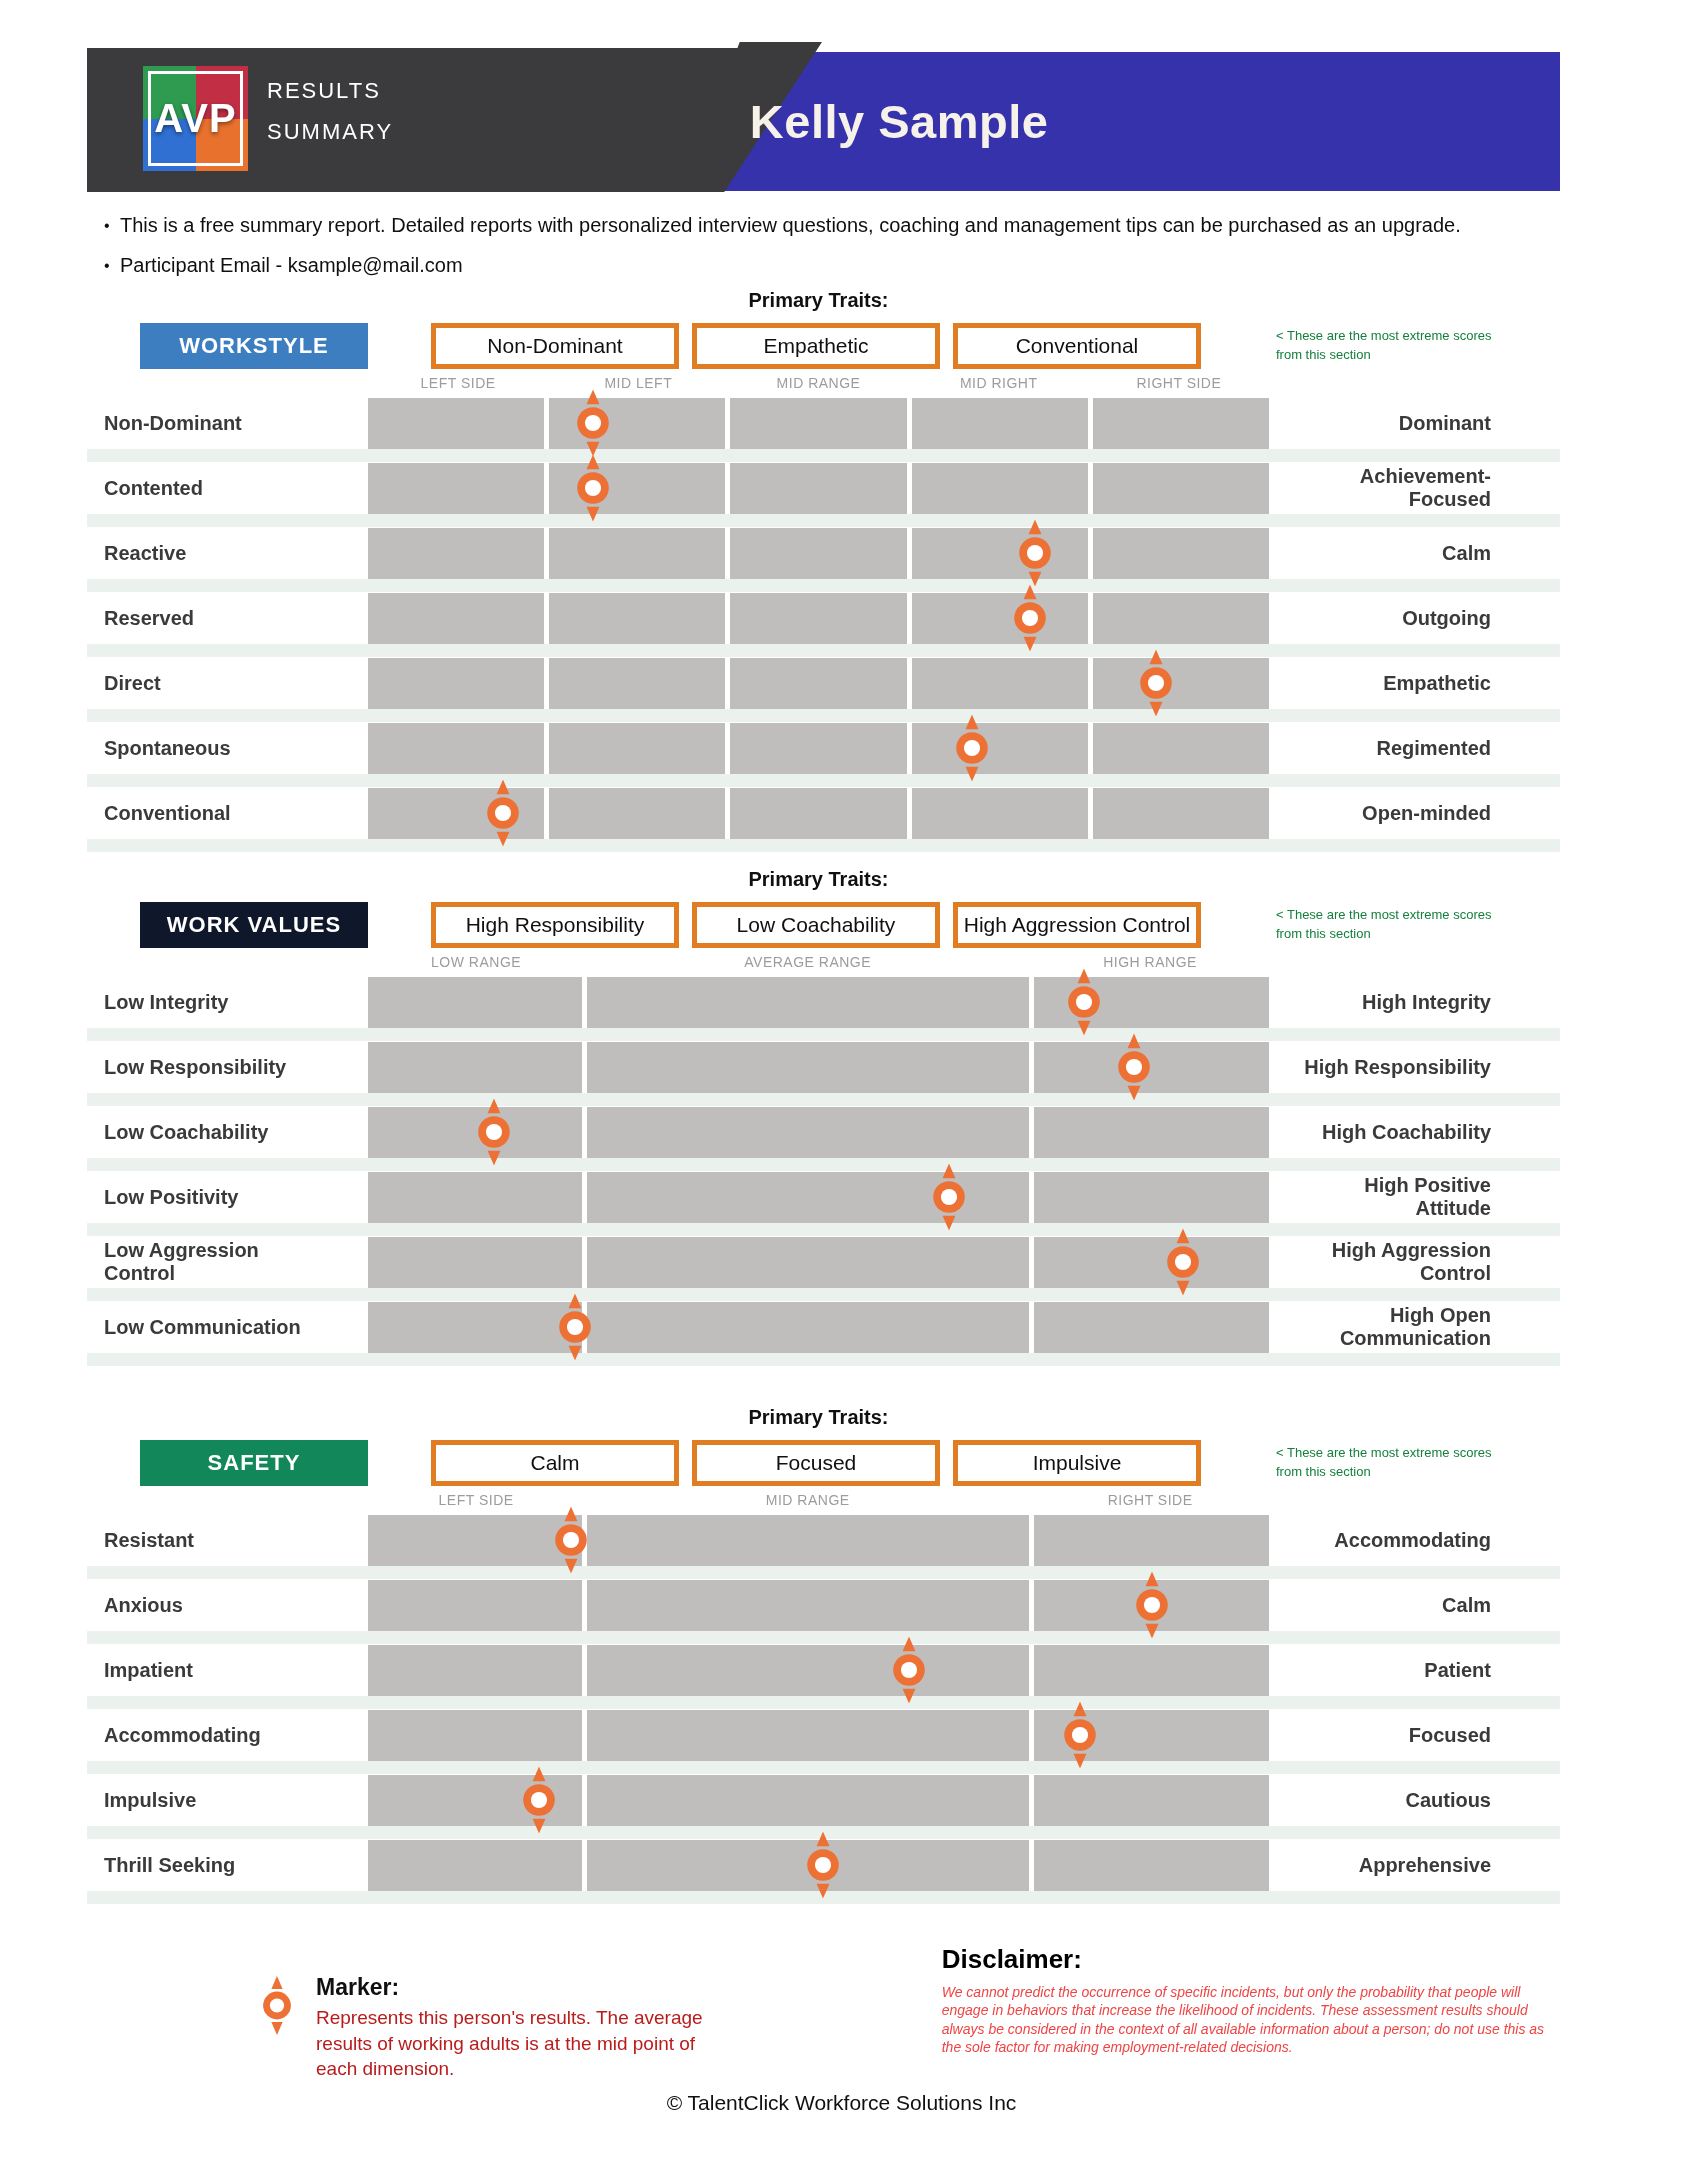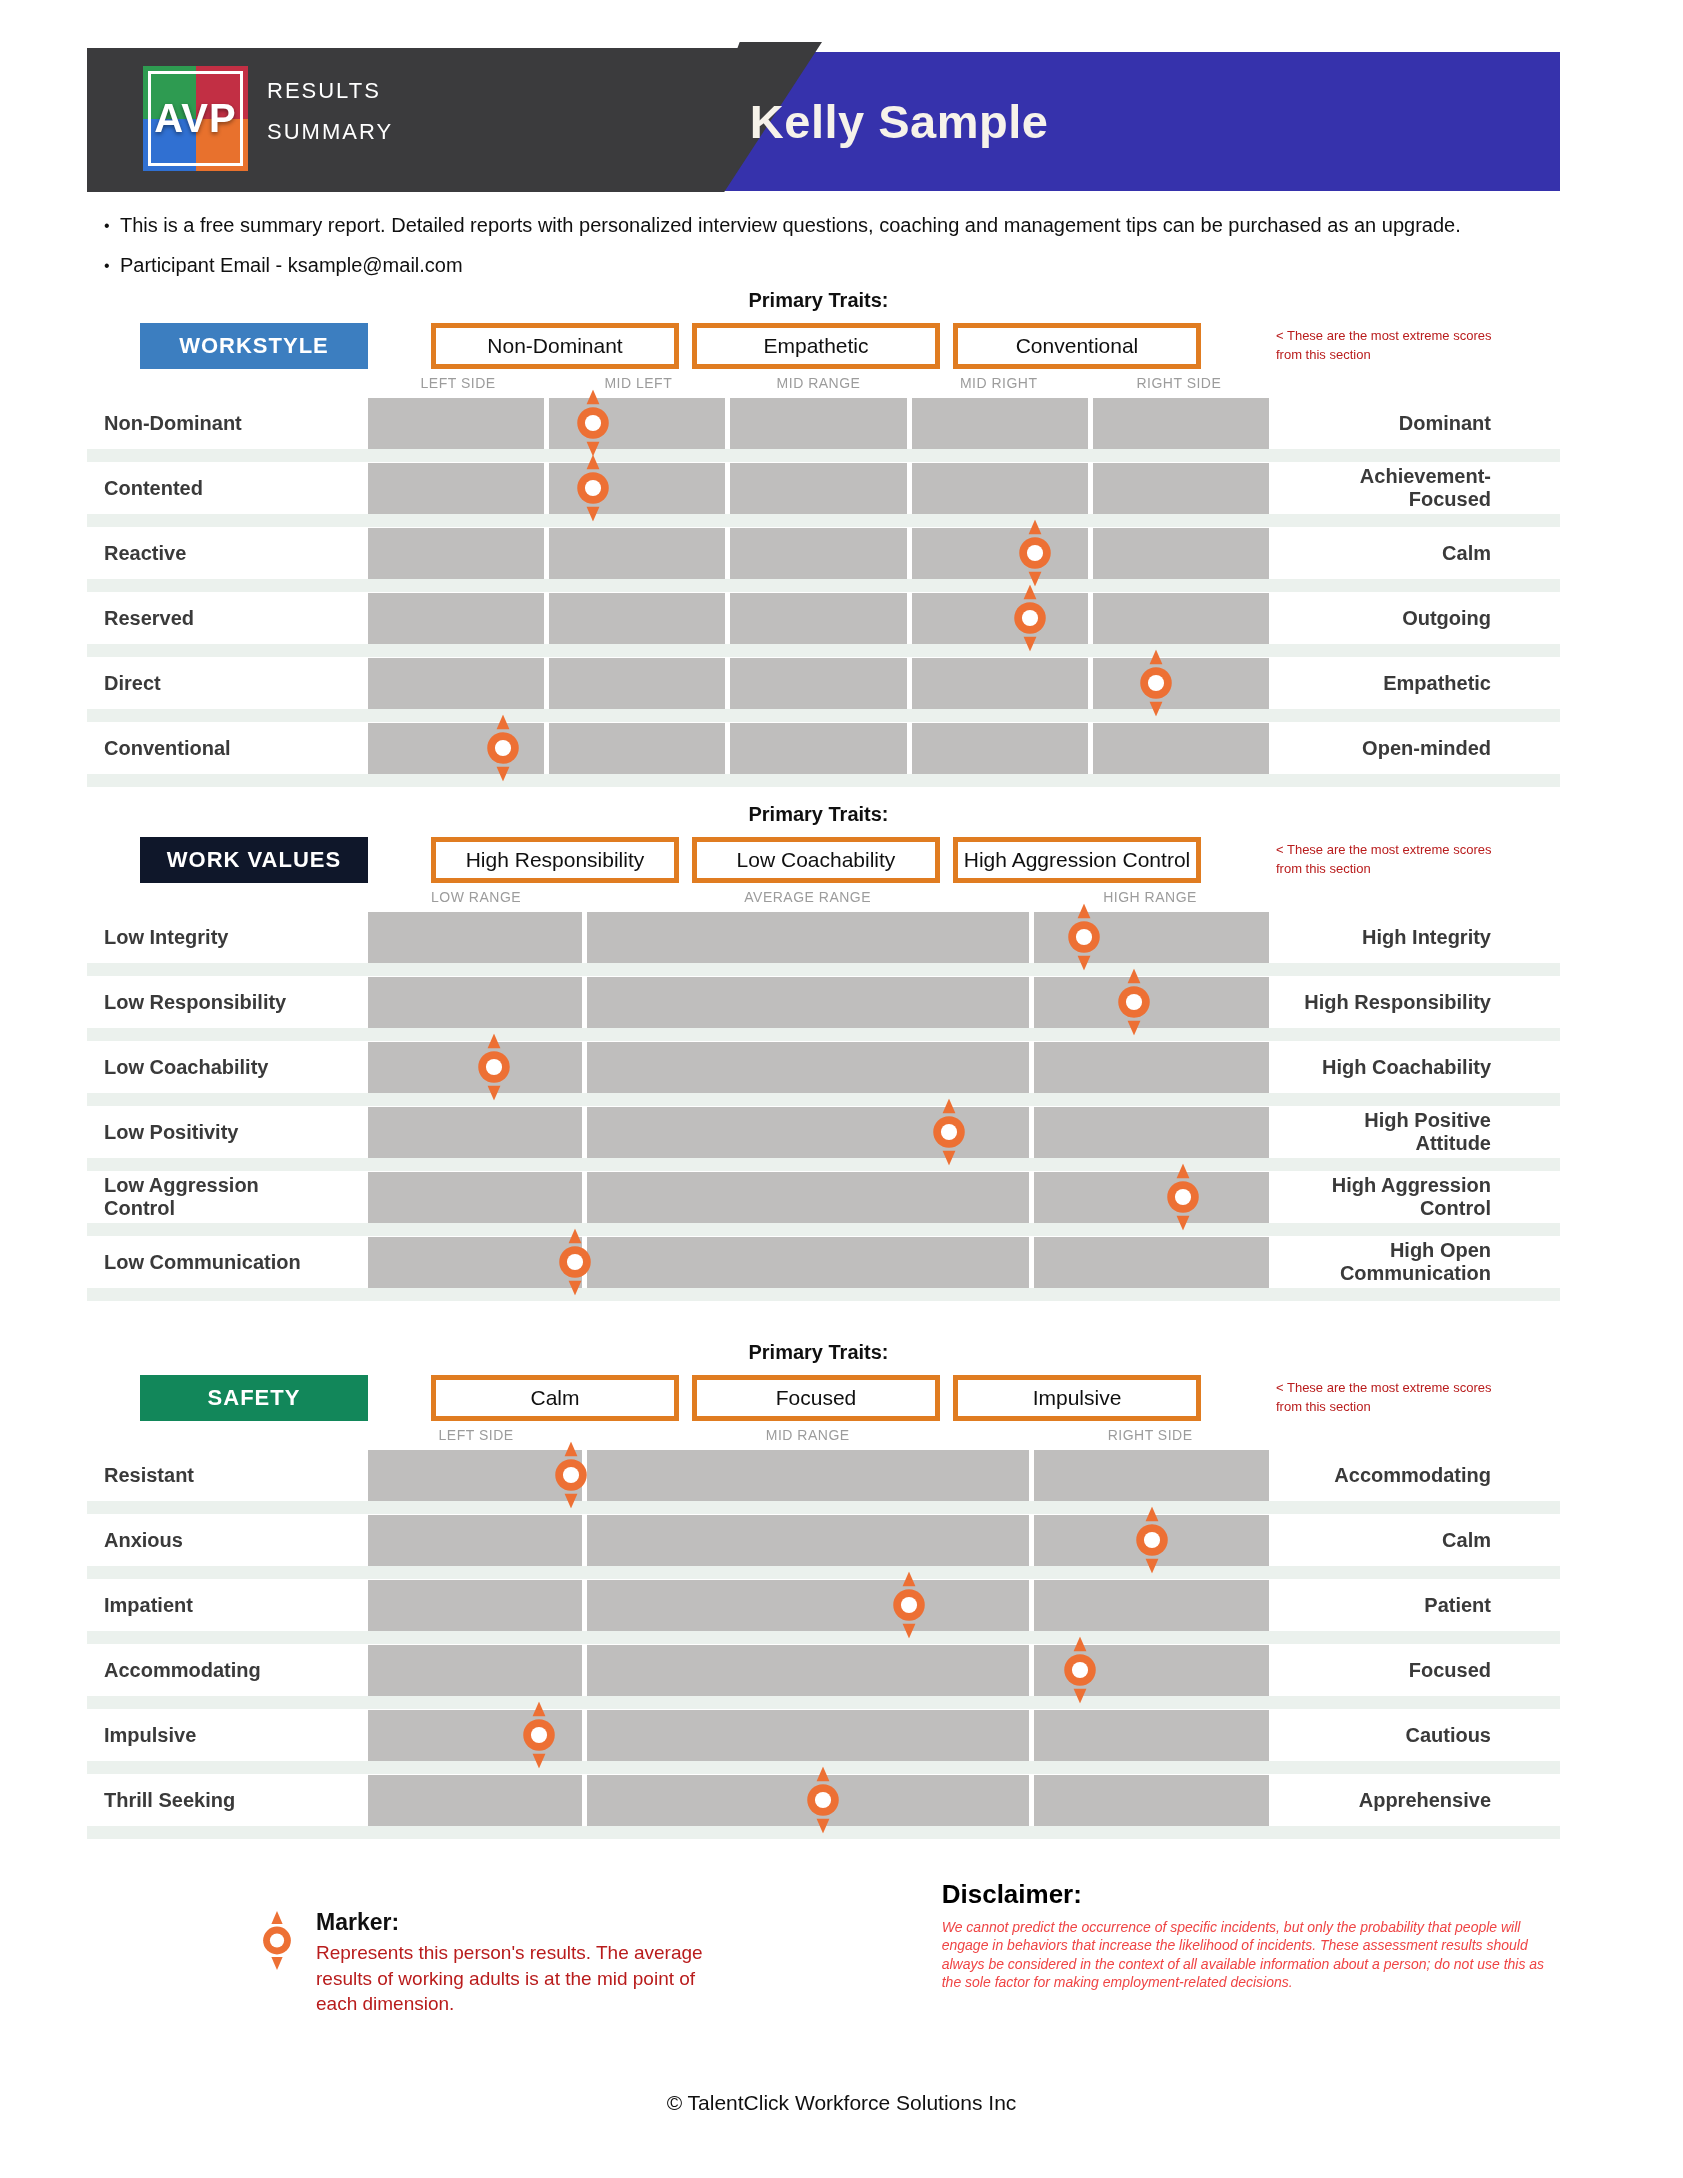--- a/index.html
+++ b/index.html
@@ -48,21 +48,21 @@
   .sec-box {
     margin-left:53px; width:228px; display:flex; align-items:center; justify-content:center;
     color:#fff; font-weight:bold; font-size:22px; letter-spacing:1px;
   }
   .traits { margin-left:63px; width:770px; display:flex; gap:13px; }
   .trait-box {
     flex:1 1 0; border:5px solid #E07C21; background:#fff; display:flex;
     align-items:center; justify-content:center; font-size:21px; color:#101010;
   }
   .extreme-note {
-    margin-left:75px; width:279px; font-size:13px; color:#b91c1c; line-height:1.45;
+    margin-left:75px; width:279px; font-size:13px; color:#15803d; line-height:1.45;
     white-space:pre-line; align-self:center;
   }
   .col-labels { position:relative; margin-top:4px; margin-left:281px; width:901px; height:24px; }
   .col-label {
     position:absolute; top:2px; transform:translateX(-50%);
     font-size:14px; color:#9C9C9C; letter-spacing:0.5px; white-space:nowrap;
   }
   .rows { margin-top:0; }
   .row {
     position:relative; height:65px;
@@ -234,20 +234,37 @@
               <div class="marker" style="left: 87.5%;"><svg class="marker-svg" width="34" height="67" viewBox="0 0 34 68">
                   <path d="M17 0 L23.5 15 L10.5 15 Z" fill="#ED7034"></path>
                   <path d="M17 68 L23.5 53 L10.5 53 Z" fill="#ED7034"></path>
                   <circle cx="17" cy="34" r="16" fill="#ED7034"></circle>
                   <circle cx="17" cy="34" r="8.2" fill="#ffffff"></circle>
                 </svg></div>
             </div>
             <div class="right-label"><span class="inner">Empathetic</span></div>
           </div>
           <div class="row">
+            <div class="left-label">Spontaneous</div>
+            <div class="track">
+              <div class="seg" style="flex: 20 1 0%; background: rgb(191, 190, 189);"></div>
+              <div class="seg" style="flex: 20 1 0%; background: rgb(191, 190, 189);"></div>
+              <div class="seg" style="flex: 20 1 0%; background: rgb(191, 190, 189);"></div>
+              <div class="seg" style="flex: 20 1 0%; background: rgb(191, 190, 189);"></div>
+              <div class="seg" style="flex: 20 1 0%; background: rgb(191, 190, 189);"></div>
+              <div class="marker" style="left: 67%;"><svg class="marker-svg" width="34" height="67" viewBox="0 0 34 68">
+                  <path d="M17 0 L23.5 15 L10.5 15 Z" fill="#ED7034"></path>
+                  <path d="M17 68 L23.5 53 L10.5 53 Z" fill="#ED7034"></path>
+                  <circle cx="17" cy="34" r="16" fill="#ED7034"></circle>
+                  <circle cx="17" cy="34" r="8.2" fill="#ffffff"></circle>
+                </svg></div>
+            </div>
+            <div class="right-label"><span class="inner">Regimented</span></div>
+          </div>
+          <div class="row">
             <div class="left-label">Conventional</div>
             <div class="track">
               <div class="seg" style="flex: 20 1 0%; background: rgb(191, 190, 189);"></div>
               <div class="seg" style="flex: 20 1 0%; background: rgb(191, 190, 189);"></div>
               <div class="seg" style="flex: 20 1 0%; background: rgb(191, 190, 189);"></div>
               <div class="seg" style="flex: 20 1 0%; background: rgb(191, 190, 189);"></div>
               <div class="seg" style="flex: 20 1 0%; background: rgb(191, 190, 189);"></div>
               <div class="marker" style="left: 15%;"><svg class="marker-svg" width="34" height="67" viewBox="0 0 34 68">
                   <path d="M17 0 L23.5 15 L10.5 15 Z" fill="#ED7034"></path>
                   <path d="M17 68 L23.5 53 L10.5 53 Z" fill="#ED7034"></path>

